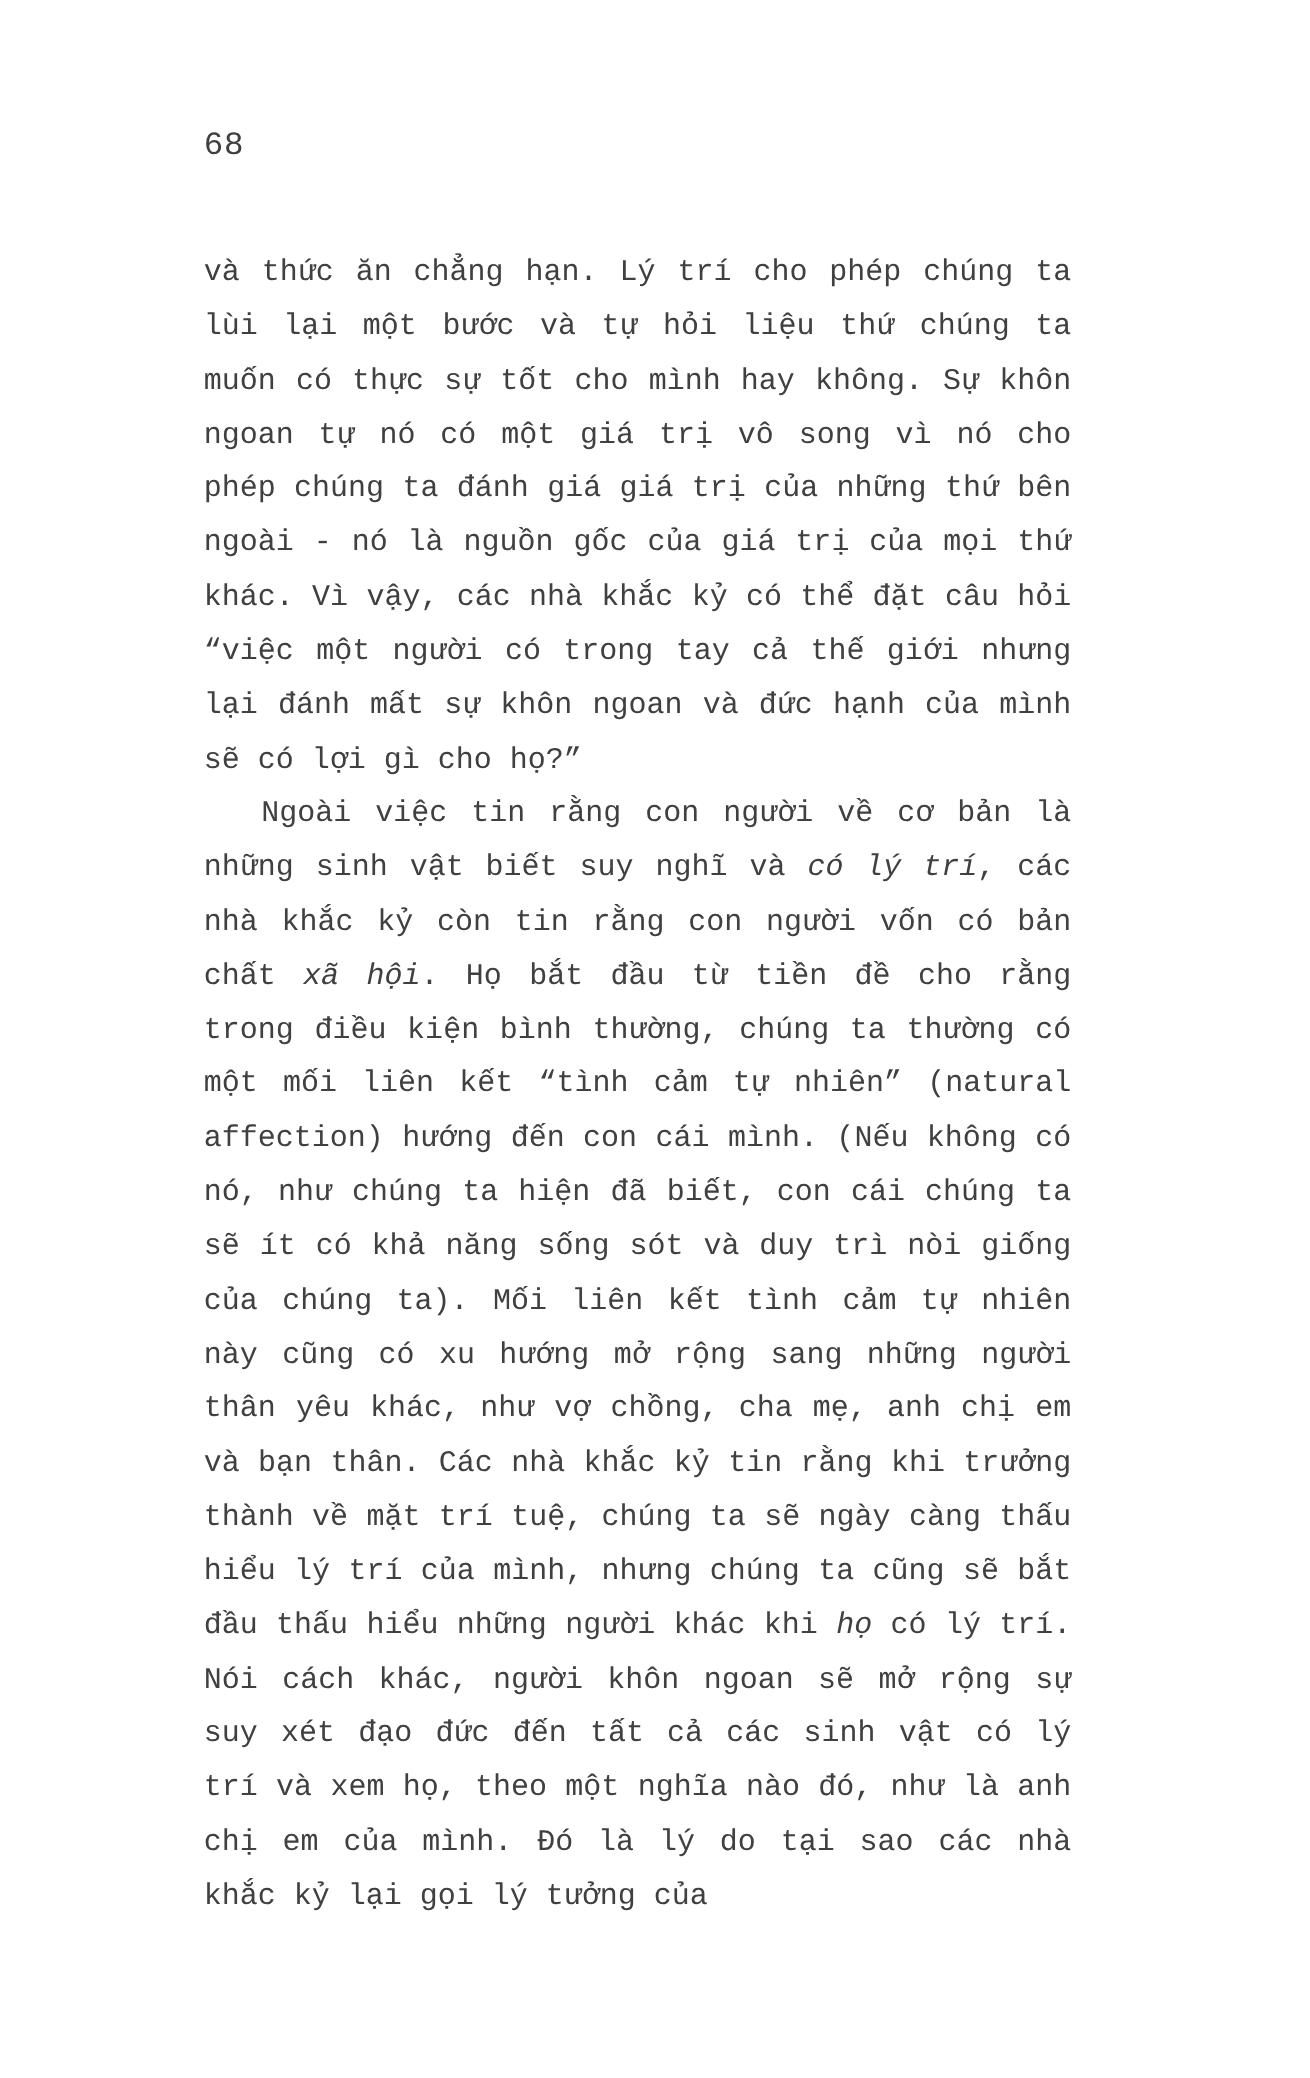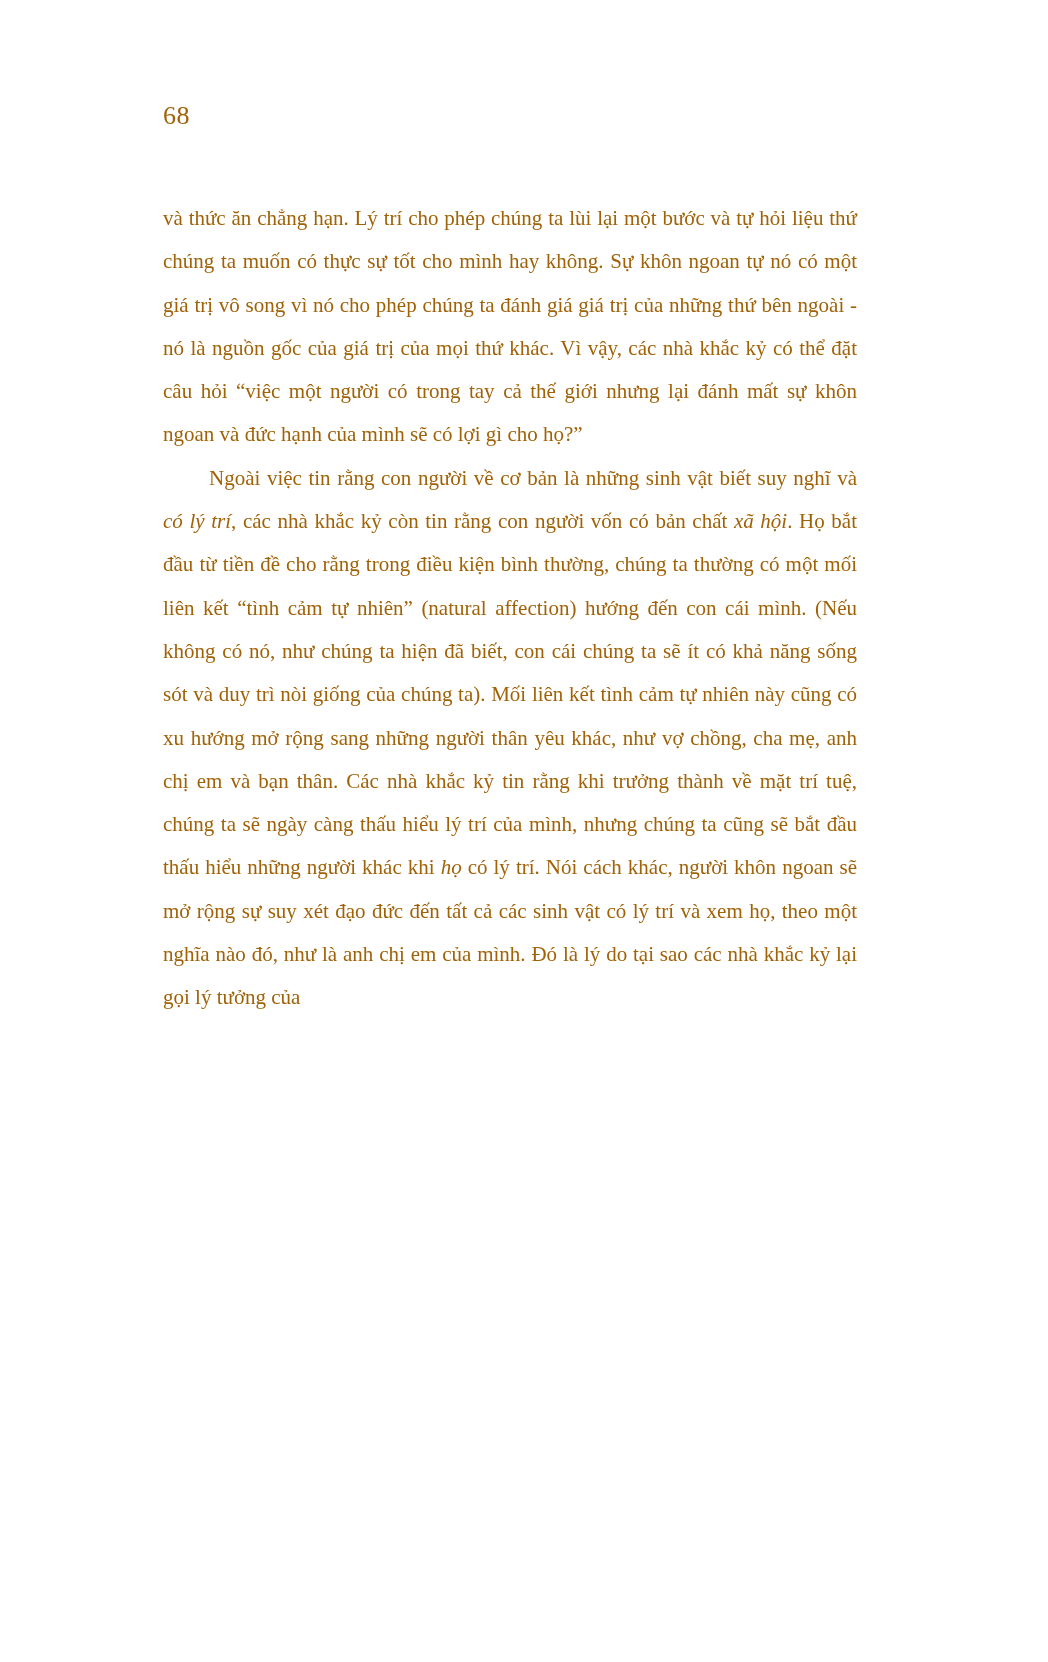--- a/index.html
+++ b/index.html
@@ -5,22 +5,22 @@
   html, body {
     margin: 0;
     padding: 0;
     background: #ffffff;
   }
   .page {
     position: relative;
     width: 1048px;
     height: 1662px;
     background: #ffffff;
-    font-family: Liberation Serif, serif;
-    color: #a16207;
+    font-family: Liberation Mono, monospace;
+    color: #404040;
     box-sizing: border-box;
     overflow: hidden;
   }
   .running-header {
     position: absolute;
     top: 100px;
     left: 163px;
     width: 694px;
     height: 40px;
     font-size: 26px;
@@ -36,21 +36,21 @@
   .running-title {
     display: block;
     text-align: center;
     font-style: italic;
   }
   .text-body {
     position: absolute;
     top: 197px;
     left: 163px;
     width: 694px;
-    font-size: 21px;
+    font-size: 24px;
     line-height: 43.3px;
     text-align: justify;
     text-justify: inter-word;
   }
   .para {
     margin: 0;
     padding: 0;
   }
   .para.indent {
     text-indent: 46px;

